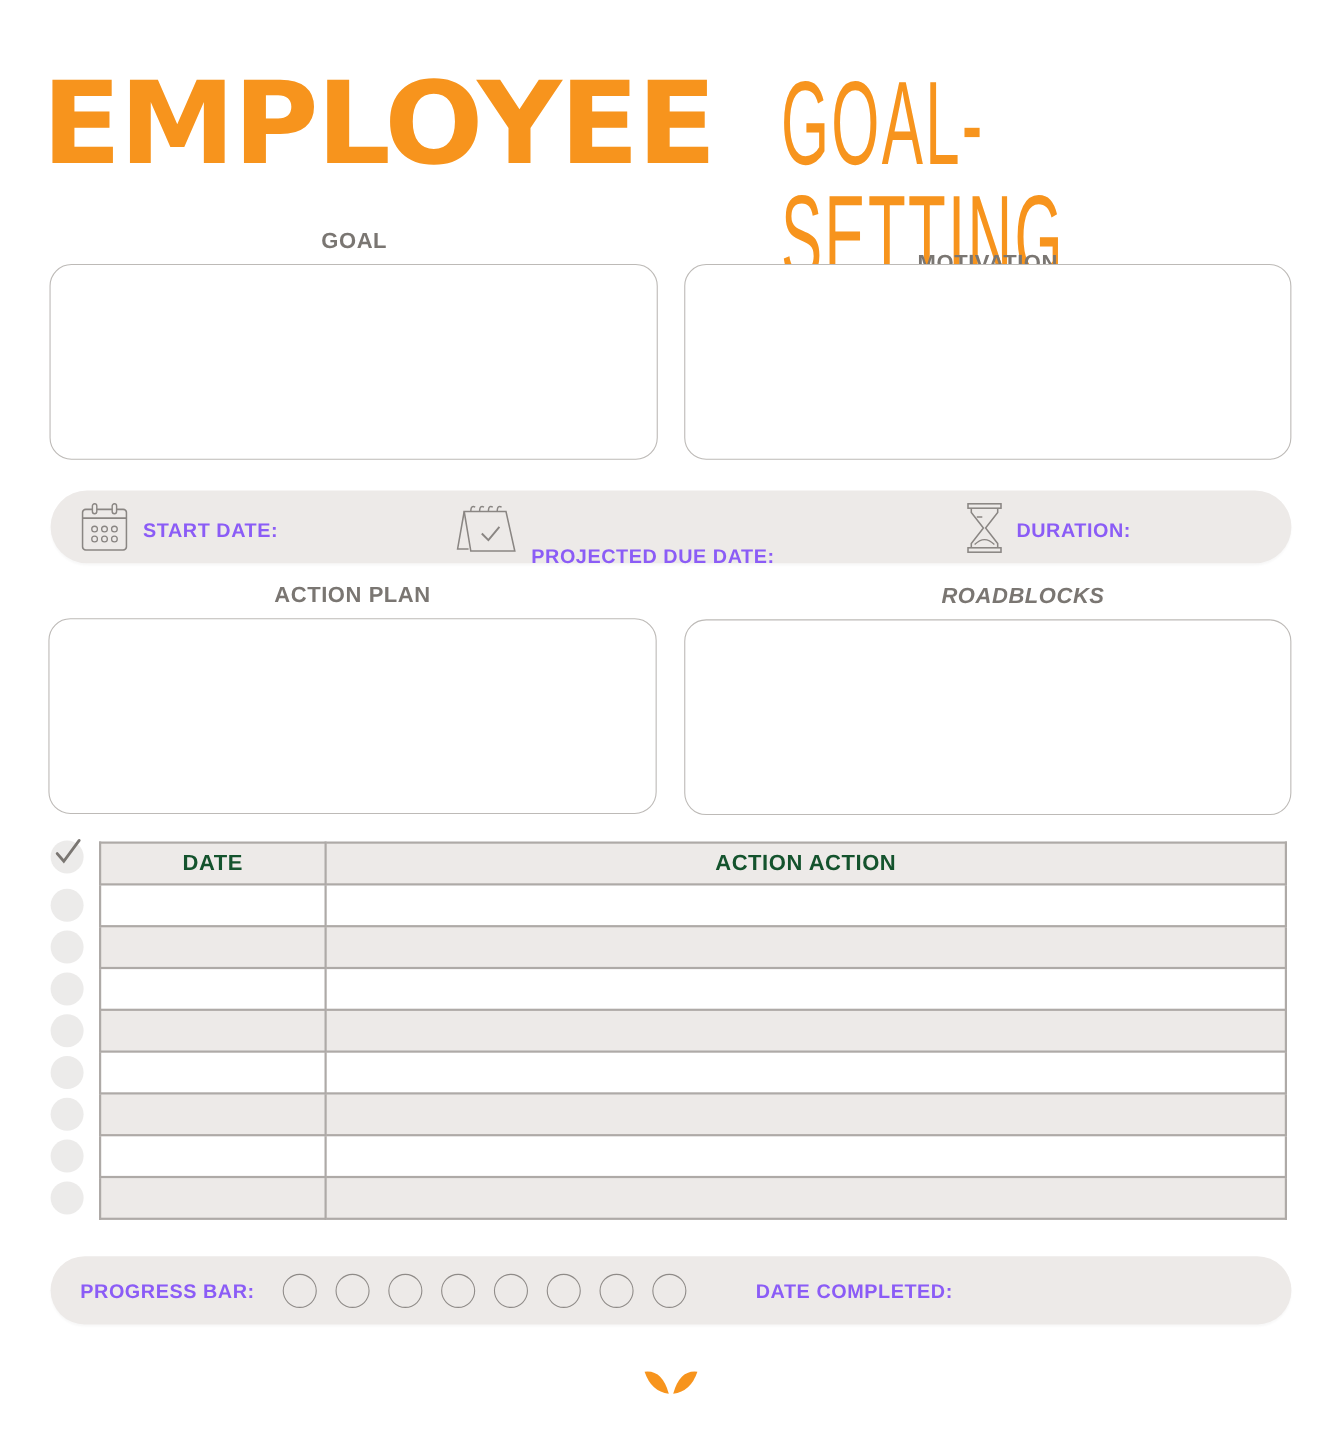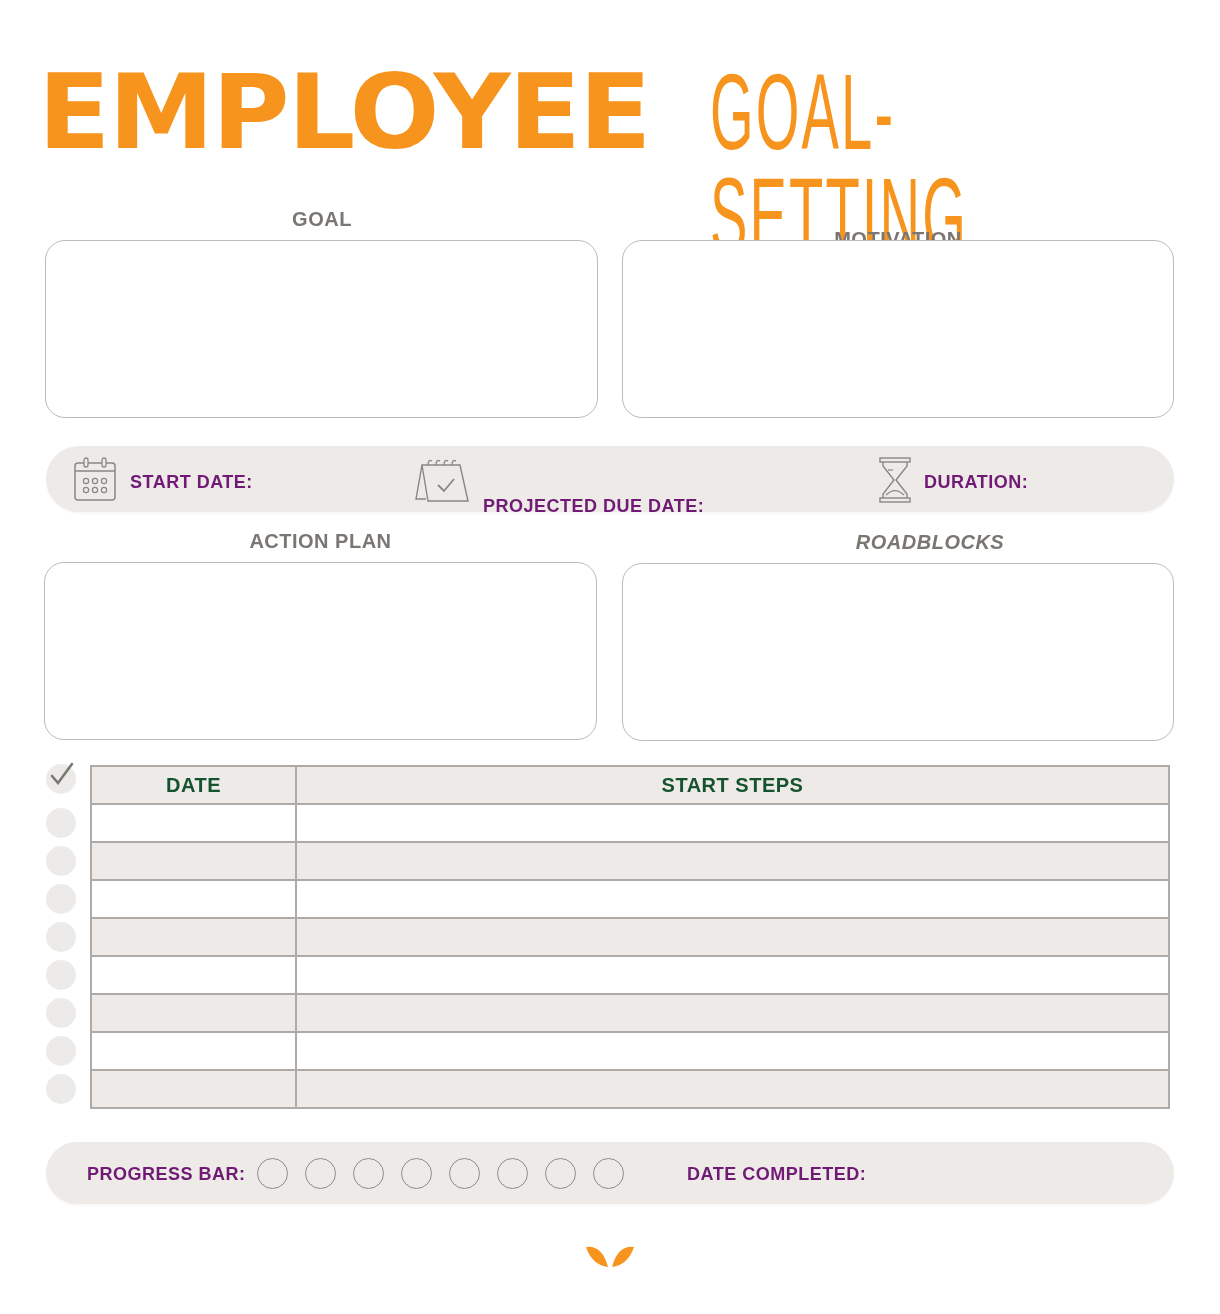--- a/index.html
+++ b/index.html
@@ -28,21 +28,21 @@
   }
   .box {
     position: absolute; border: 1.5px solid #bdbab7; border-radius: 20px; background: #fff;
   }
 
   .pill {
     position: absolute; background: #edeae8; border-radius: 34px;
     box-shadow: 0 2px 2px rgba(0,0,0,0.03);
   }
   .pill-label {
-    position: absolute; font-weight: bold; font-size: 18px; color: #701a75; letter-spacing: 0.5px;
+    position: absolute; font-weight: bold; font-size: 18px; color: #8b5cf6; letter-spacing: 0.5px;
   }
   .icon { position: absolute; }
 
   .check-col { position: absolute; left: 46px; top: 764px; width: 30px; }
   .dot {
     position: absolute; left: 0; width: 30px; height: 30px; border-radius: 50%;
     background: #ecebea;
   }
 
   table.steps {
@@ -141,21 +141,21 @@
 </div>
 
 <table class="steps">
   <colgroup>
       <col style="width:205px">
       <col>
     </colgroup>
   <thead>
     <tr>
       <th>DATE</th>
-      <th>START STEPS</th>
+      <th>ACTION ACTION</th>
     </tr>
   </thead>
   <tbody>
     <tr class="plain">
       <td></td>
       <td></td>
     </tr>
     <tr class="alt">
       <td></td>
       <td></td>
@@ -181,21 +181,21 @@
       <td></td>
     </tr>
     <tr class="alt">
       <td></td>
       <td></td>
     </tr>
   </tbody>
 </table>
 
 <div class="pill" style="left:46px; top:1142px; width:1128px; height:62px;">
-  <span class="pill-label" style="left:41px; top:22px;">PROGRESS BAR:</span>
+  <span class="pill-label" style="left:27px; top:22px;">PROGRESS BAR:</span>
   <div class="progress-circle" style="left:211px; top:16px;"></div>
   <div class="progress-circle" style="left:259px; top:16px;"></div>
   <div class="progress-circle" style="left:307px; top:16px;"></div>
   <div class="progress-circle" style="left:355px; top:16px;"></div>
   <div class="progress-circle" style="left:403px; top:16px;"></div>
   <div class="progress-circle" style="left:451px; top:16px;"></div>
   <div class="progress-circle" style="left:499px; top:16px;"></div>
   <div class="progress-circle" style="left:547px; top:16px;"></div>
   <span class="pill-label" style="left:641px; top:22px;">DATE COMPLETED:</span>
   <div style="position:absolute; left:850px; top:12px; width:250px; height:38px;"></div>

